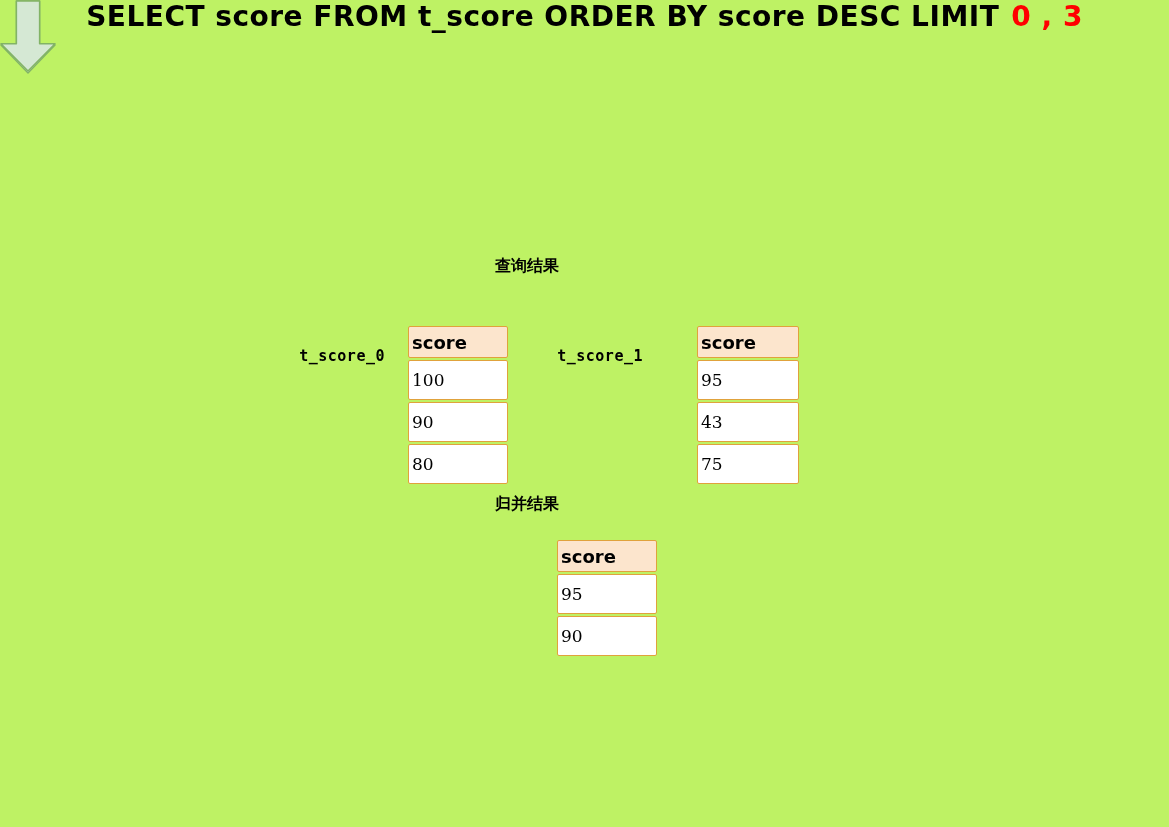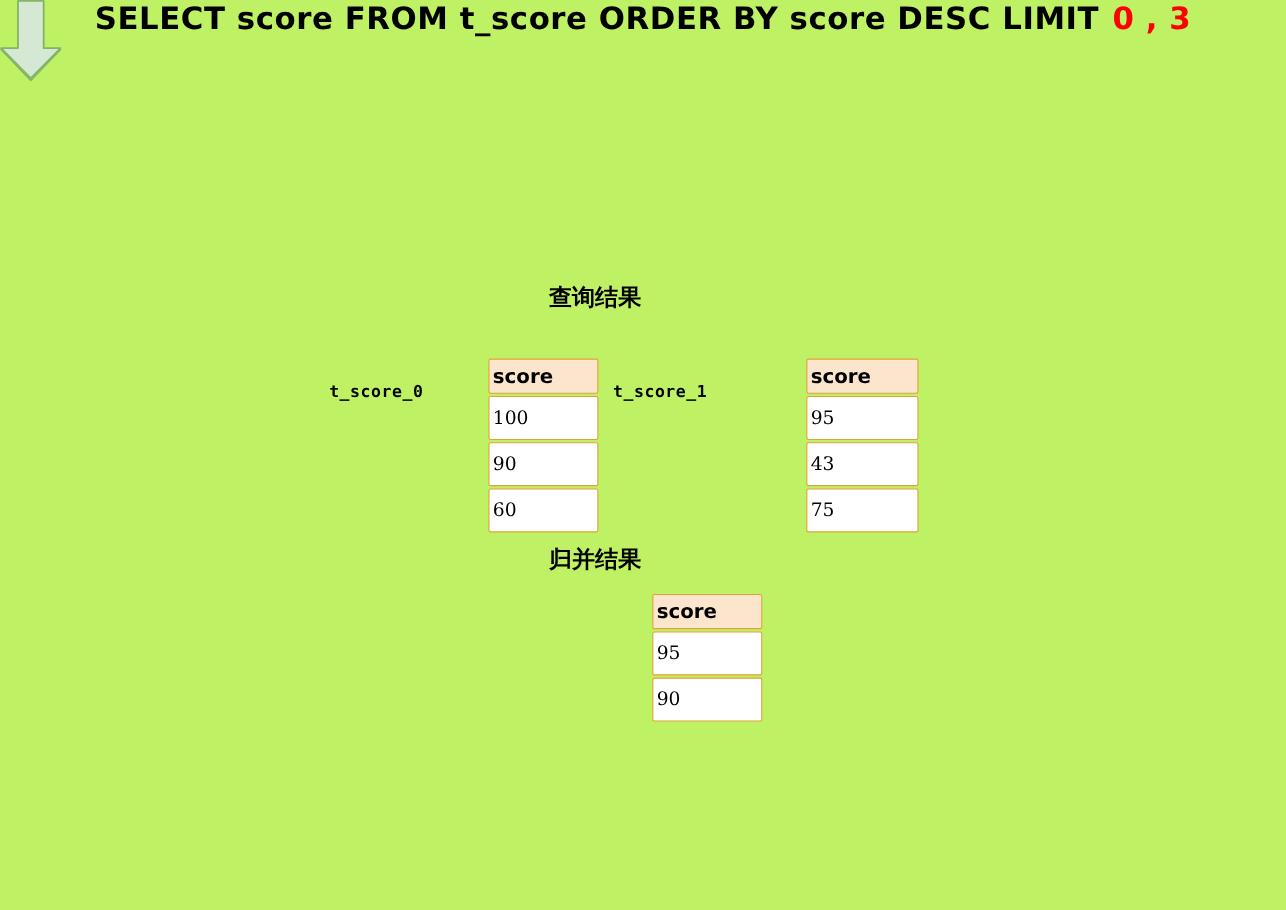--- a/index.html
+++ b/index.html
@@ -27,22 +27,22 @@
     margin-left:12px;
   }
   
   .flow-arrow{position:absolute;width:56px;}
   .arrow-1{left:580;top:238;height:74px;}
   .arrow-2{left:580;top:468;height:72px;}
   
   .flow-label{
     position:absolute;
     width:88px;
-    text-align:right;
-    font-size:21px;
+    text-align:left;
+    font-size:16px;
     font-weight:bold;
     color:#000000;
     font-family:"DejaVu Sans","Liberation Sans",sans-serif;
     white-space:nowrap;
   }
   .flow-label-1{left:495px;top:256px;}
   .flow-label-2{left:495px;top:494px;}
   
   .tname{
     position:absolute;
@@ -56,21 +56,20 @@
     font-weight:bold;
   }
   .tname-0{left:290px;top:347px;}
   .tname-1{left:548px;top:347px;}
   
   .dtable{
     position:absolute;
     display:flex;
     flex-direction:column;
     gap:2px;
-    margin-left:36px;
   }
   .dtable .cell{
     box-sizing:border-box;
     border:1.6px solid #e0a23c;
     border-radius:2px;
     background:#ffffff;
     height:40px;
     display:flex;
     align-items:center;
     padding-left:3px;
@@ -101,21 +100,21 @@
   <div class="flow-label flow-label-1">查询结果</div>
   <svg class="flow-arrow arrow-1" viewBox="0 0 58 74" preserveAspectRatio="none">
     <polygon points="17,1 41,1 41,45 57,45 29,73 1,45 17,45" fill="#d5e8d4" stroke="#82b366" stroke-width="1.5" stroke-linejoin="round"></polygon>
   </svg>
 
   <div class="tname tname-0">t_score_0</div>
   <div class="dtable table-shard-0">
     <div class="cell hdr">score</div>
     <div class="cell">100</div>
     <div class="cell">90</div>
-    <div class="cell">60</div>
+    <div class="cell">80</div>
   </div>
 
   <div class="tname tname-1">t_score_1</div>
   <div class="dtable table-shard-1">
     <div class="cell hdr">score</div>
     <div class="cell">95</div>
     <div class="cell">43</div>
     <div class="cell">75</div>
   </div>
 

